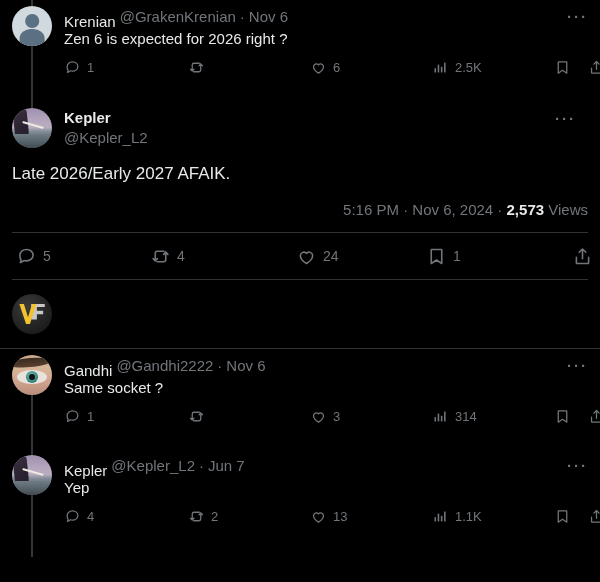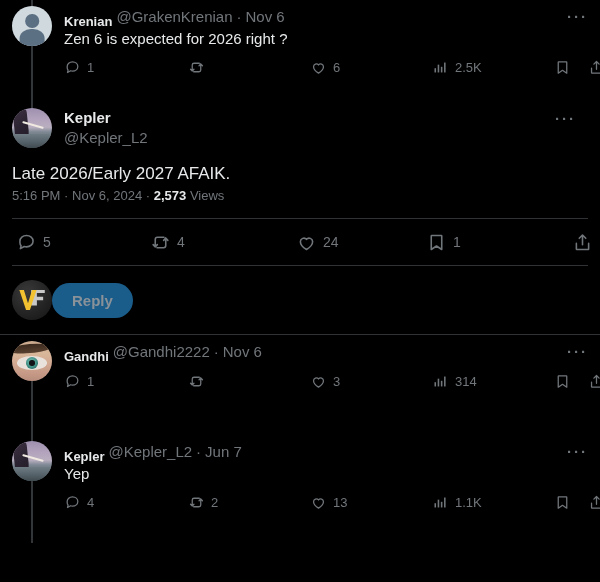--- a/index.html
+++ b/index.html
@@ -58,22 +58,22 @@
 
   
   .namerow {
     display: flex;
     align-items: center;
     line-height: 20px;
     height: 22px;
     white-space: nowrap;
   }
   .dname {
-    font-weight: bold;
-    font-size: 13px;
+    font-weight: normal;
+    font-size: 15px;
     color: #e7e9ea;
     margin-top: 10px;
   }
   .handle, .sep, .when {
     font-size: 15px;
     color: #71767b;
     margin-left: 4px;
     font-weight: normal;
   }
   .more {
@@ -157,23 +157,25 @@
     font-size: 15px;
     color: #71767b;
   }
   .focus-text {
     font-size: 17px;
     line-height: 24px;
     color: #e7e9ea;
     margin-top: 14px;
   }
   .meta {
-    font-size: 13px;
+    font-size: 15px;
     color: #71767b;
+    margin-top: 14px;
     line-height: 20px;
+    text-align: right;
   }
   .meta b { color: #e7e9ea; font-weight: bold; }
   .rule {
     height: 1px;
     background: #2f3336;
     margin: 12px 0 0 0;
   }
   .focus-actions {
     display: flex;
     align-items: center;
@@ -425,21 +427,20 @@
     <div class="rule" style="margin:0;"></div>
   </div>
 
   <div class="composer">
     <div class="composer-av">
       <div class="av-logo">
         <div class="v-ghost"></div>
           <div class="v-main"></div>
       </div>
     </div>
-    <button class="reply-btn">Reply</button>
   </div>
   <div class="rule" style="margin:0 0 0 0;"></div>
 
   <div class="tweet" style="height:100px;">
     <div class="gutter">
       <div class="avatar">
         <div class="av-eye">
           <div class="e-brow"></div>
             <div class="e-white"></div>
             <div class="e-iris"></div>
@@ -449,20 +450,21 @@
       <div class="thread-line" style="top:40px;height:62px;"></div>
     </div>
     <div class="body">
       <div class="namerow">
         <span class="dname">Gandhi</span>
         <span class="handle">@Gandhi2222</span>
         <span class="sep">·</span>
         <span class="when">Nov 6</span>
         <span class="more">···</span>
       </div>
+      <div class="ttext">Same socket ?</div>
       <div class="actions compact">
         <div class="act a-reply">
           <svg class="ic" viewBox="0 0 24 24" fill="none" stroke="#71767b" stroke-width="1.8">
               <path d="M4.5 10.5c0-3.6 3.2-6.5 7.5-6.5s7.5 2.9 7.5 6.5-3.2 6.5-7.5 6.5c-.9 0-1.8-.1-2.6-.4L5 19l.8-3.2c-.8-1-1.3-2.3-1.3-3.8z" stroke-linejoin="round"></path>
             </svg>
           <span class="cnt">1</span>
         </div>
         <div class="act a-rt">
           <svg class="ic" viewBox="0 0 24 24" fill="none" stroke="#71767b" stroke-width="1.8">
               <path d="M6 17V8.5A2.5 2.5 0 0 1 8.5 6H16M6 17l-2.4-2.6M6 17l2.4-2.6M18 7v8.5a2.5 2.5 0 0 1-2.5 2.5H8M18 7l2.4 2.6M18 7l-2.4 2.6" stroke-linecap="round" stroke-linejoin="round"></path>

